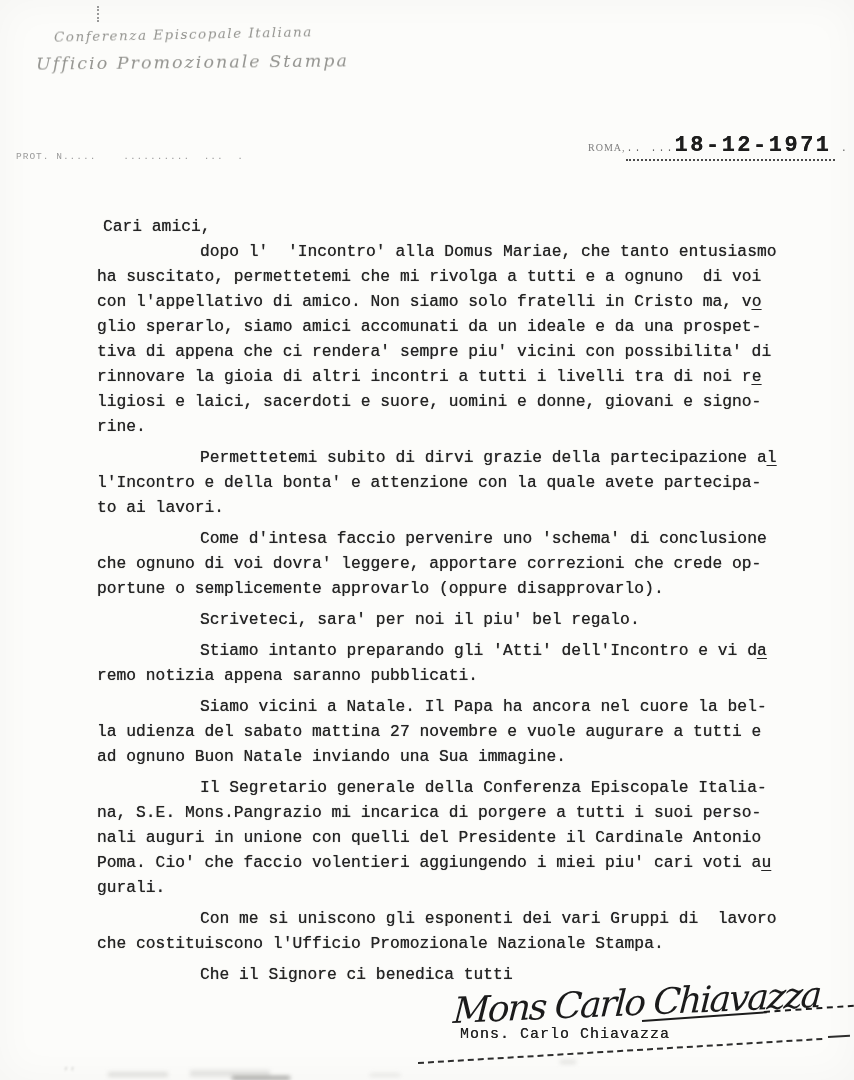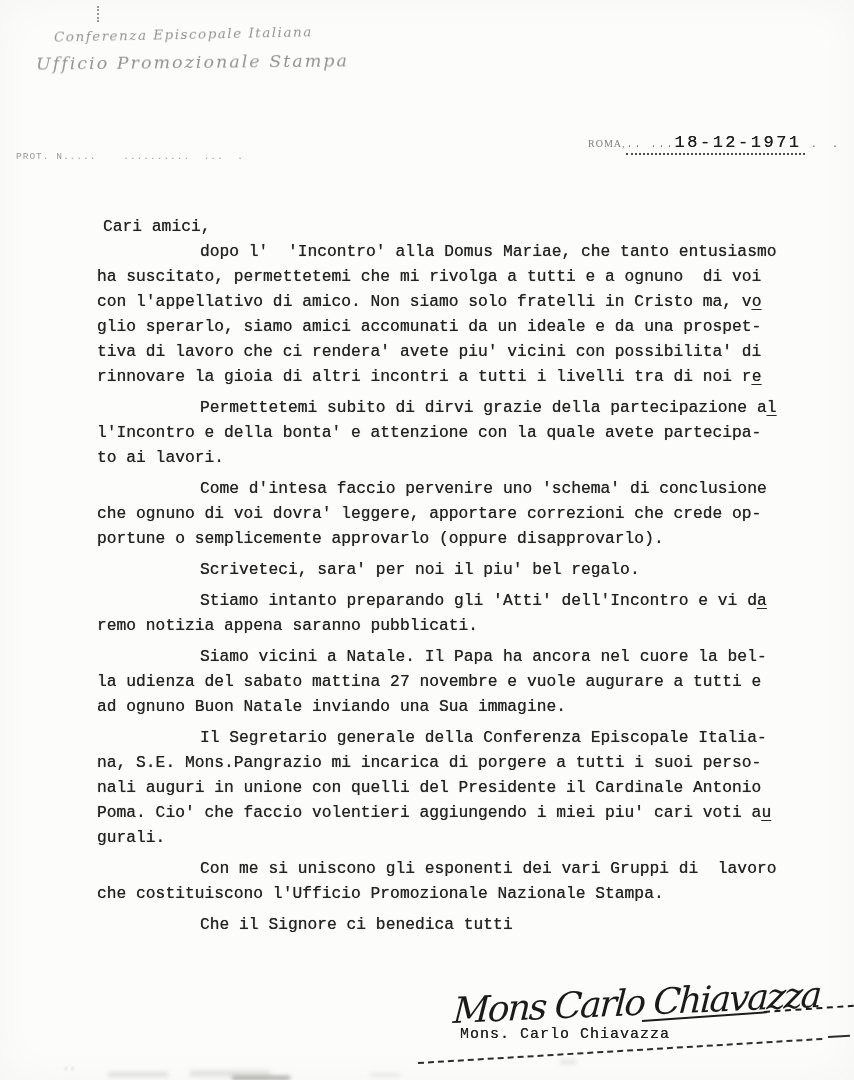--- a/index.html
+++ b/index.html
@@ -40,21 +40,21 @@
     font-family:"Liberation Serif",serif;
     font-size:10px;color:#7d7d7d;letter-spacing:1px;
     filter:blur(0.3px);
   }
   .dotted-underline{
     border-bottom:2px dotted #4c4c4c;
     padding:0 3px 1px 1px;display:inline-block;
   }
   .pre-dots{font-size:10px;color:#666;letter-spacing:2px;}
   .date-text{
-    font-weight:normal;font-size:17px;color:#1d1d1d;
+    font-weight:bold;font-size:22px;color:#1d1d1d;
     letter-spacing:2.5px;text-shadow:0 0 0.6px rgba(0,0,0,0.8);
   }
   .post-dots{font-size:11px;color:#6f6f6f;letter-spacing:4px;padding-left:6px;}
   
   .letter-body{
     position:absolute;left:97px;top:214px;width:700px;
     font-size:16.3px;line-height:25px;color:#242424;
     text-shadow:0 0 0.7px rgba(25,25,25,0.8);
   }
   .salutation{white-space:pre;padding-left:6px;}
@@ -114,22 +114,24 @@
   </div>
 
   <div class="letter-body">
     <div class="salutation">Cari amici,</div>
 
   <div class="para">
         <div class="line first">dopo l'  'Incontro' alla Domus Mariae, che tanto entusiasmo</div>
         <div class="line">ha suscitato, permettetemi che mi rivolga a tutti e a ognuno  di voi</div>
         <div class="line">con l'appellativo di amico. Non siamo solo fratelli in Cristo ma, v<span class="u">o</span></div>
         <div class="line">glio sperarlo, siamo amici accomunati da un ideale e da una prospet-</div>
-        <div class="line">tiva di lavoro che ci rendera' avete piu' vicini con possibilita' di</div>
+        <div class="line">tiva di appena che ci rendera' sempre piu' vicini con possibilita' di</div>
         <div class="line">rinnovare la gioia di altri incontri a tutti i livelli tra di noi r<span class="u">e</span></div>
+        <div class="line">ligiosi e laici, sacerdoti e suore, uomini e donne, giovani e signo-</div>
+        <div class="line">rine.</div>
       </div>
       <div class="para">
         <div class="line first">Permettetemi subito di dirvi grazie della partecipazione a<span class="u">l</span></div>
         <div class="line">l'Incontro e della bonta' e attenzione con la quale avete partecipa-</div>
         <div class="line">to ai lavori.</div>
       </div>
       <div class="para">
         <div class="line first">Come d'intesa faccio pervenire uno 'schema' di conclusione</div>
         <div class="line">che ognuno di voi dovra' leggere, apportare correzioni che crede op-</div>
         <div class="line">portune o semplicemente approvarlo (oppure disapprovarlo).</div>

